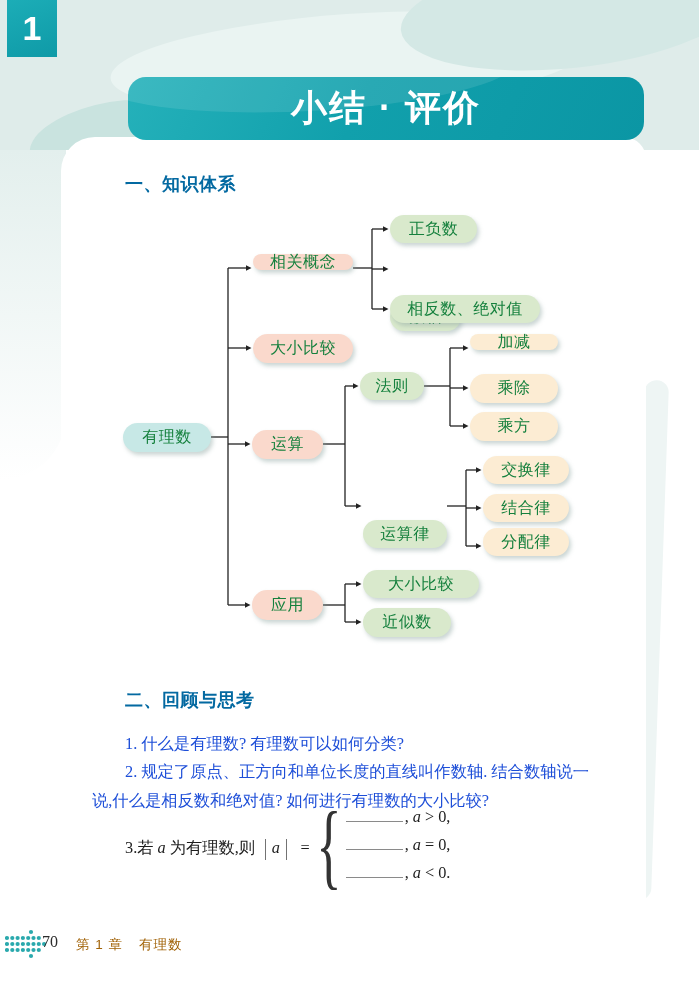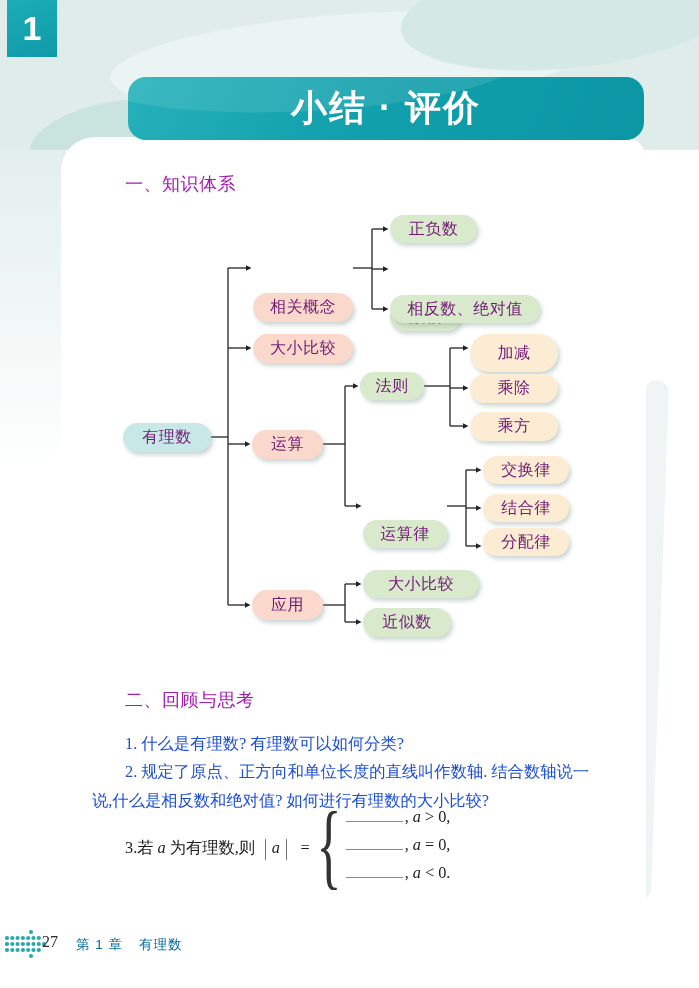--- a/index.html
+++ b/index.html
@@ -28,52 +28,52 @@
     border-radius:18px;
     background:linear-gradient(115deg,#25b1ba 0%,#11a0ac 45%,#0b96a4 100%);
     display:flex;align-items:center;justify-content:center;overflow:hidden;
   }
   .banner:before{content:"";position:absolute;left:-30px;top:-46px;width:420px;height:80px;background:rgba(255,255,255,0.10);border-radius:50%;transform:rotate(-3deg);}
   .banner-title{color:#ffffff;font-size:36px;font-weight:700;letter-spacing:2px;position:relative;}
   
   .card{position:absolute;left:61px;top:137px;width:585px;height:778px;background:#ffffff;border-radius:34px 22px 0 0;z-index:1;}
   .content{position:absolute;left:0;top:0;width:699px;height:988px;z-index:2;}
   
-  .h-section{position:absolute;color:#a21caf;font-size:18px;font-weight:400;letter-spacing:0.5px;}
+  .h-section{position:absolute;color:#0369a1;font-size:18px;font-weight:700;letter-spacing:0.5px;}
   .h1{left:125px;top:172px;}
   .h2{left:125px;top:688px;}
   .para{
     position:absolute;left:92px;width:500px;color:#1d4ed8;
     font-family:"Liberation Serif", serif;font-size:16.3px;line-height:28.5px;
     text-indent:33px;
   }
   .q1{top:714px;}
   .q2{top:742px;}
   
   .connectors{position:absolute;left:0;top:0;width:699px;height:988px;pointer-events:none;}
   .node{
     position:absolute;display:flex;align-items:center;justify-content:center;
-    border-radius:999px;color:#701a75;font-size:16px;letter-spacing:0.5px;
+    border-radius:999px;color:#15803d;font-size:16px;letter-spacing:0.5px;
     box-shadow:2px 3px 4px rgba(140,165,160,0.45);white-space:nowrap;
   }
   .n-cyan {background:#c7e8e6;}
   .n-pink {background:#fad9cc;}
   .n-green{background:#d9e9cc;}
   .n-cream{background:#fcecd3;}
   .root        {left:123px;top:423px;width:88px; height:29px;}
-  .concepts    {left:253px;top:254px;width:100px;height:29px;margin-top:39px;}
+  .concepts    {left:253px;top:254px;width:100px;height:16px;}
   .compare     {left:253px;top:334px;width:100px;height:29px;}
   .operations  {left:252px;top:430px;width:71px; height:29px;}
   .apply       {left:252px;top:590px;width:71px; height:30px;}
   .pos-neg     {left:390px;top:215px;width:87px; height:28px;}
   .axis        {left:390px;top:255px;width:71px; height:28px;margin-top:48px;}
   .opp-abs     {left:390px;top:295px;width:150px;height:28px;}
   .rules       {left:360px;top:372px;width:64px; height:28px;text-align:right;}
   .laws        {left:363px;top:492px;width:84px; height:28px;margin-top:28px;}
-  .add-sub     {left:470px;top:334px;width:88px; height:38px;}
+  .add-sub     {left:470px;top:334px;width:88px; height:16px;}
   .mul-div     {left:470px;top:374px;width:88px; height:29px;}
   .power       {left:470px;top:412px;width:88px; height:29px;}
   .comm        {left:483px;top:456px;width:86px; height:28px;}
   .assoc       {left:483px;top:494px;width:86px; height:28px;}
   .dist        {left:483px;top:528px;width:86px; height:28px;}
   .sci         {left:363px;top:570px;width:116px;height:28px;}
   .approx      {left:363px;top:608px;width:88px; height:29px;}
   
   .q3{
     position:absolute;left:125px;top:804px;height:88px;
@@ -88,21 +88,21 @@
     font-size:96px;font-weight:400;color:#333;
     transform:scaleX(0.55);line-height:86px;margin:0 -6px 6px -10px;
     font-family:"Liberation Serif", serif;
   }
   .cases{display:flex;flex-direction:column;}
   .case-row{display:flex;align-items:baseline;height:28px;}
   .blank{width:57px;border-bottom:1px solid #8a8a8a;height:15px;margin-right:2px;}
   
   .footer-dots{position:absolute;left:5px;top:929px;}
   .page-number{position:absolute;left:42px;top:933px;font-family:"Liberation Serif", serif;font-size:16px;color:#2c2c2c;}
-  .footer-chapter{position:absolute;left:76px;top:936px;color:#0369a1;font-size:13.5px;letter-spacing:1px;display:flex;gap:16px;}
+  .footer-chapter{position:absolute;left:76px;top:936px;color:#a16207;font-size:13.5px;letter-spacing:1px;display:flex;gap:16px;}
 </style>
 </head>
 <body>
 
 <div class="page">
 
   <div class="band">
     <div class="wave1"></div>
     <div class="wave2"></div>
     <div class="wave3"></div>
@@ -247,20 +247,20 @@
         <circle cx="2" cy="21" r="2.1"></circle>
           <circle cx="7.3" cy="21" r="2.1"></circle>
           <circle cx="12.6" cy="21" r="2.1"></circle>
           <circle cx="17.9" cy="21" r="2.1"></circle>
           <circle cx="23.2" cy="21" r="2.1"></circle>
           <circle cx="28.5" cy="21" r="2.1"></circle>
           <circle cx="33.8" cy="21" r="2.1"></circle>
         <circle cx="26" cy="27" r="2.1"></circle>
       </g>
     </svg>
-    <div class="page-number">27</div>
+    <div class="page-number">70</div>
     <div class="footer-chapter">
       <span>第 1 章</span>
       <span>有理数</span>
     </div>
 
   </div>
 </div>
 
 </body></html>

